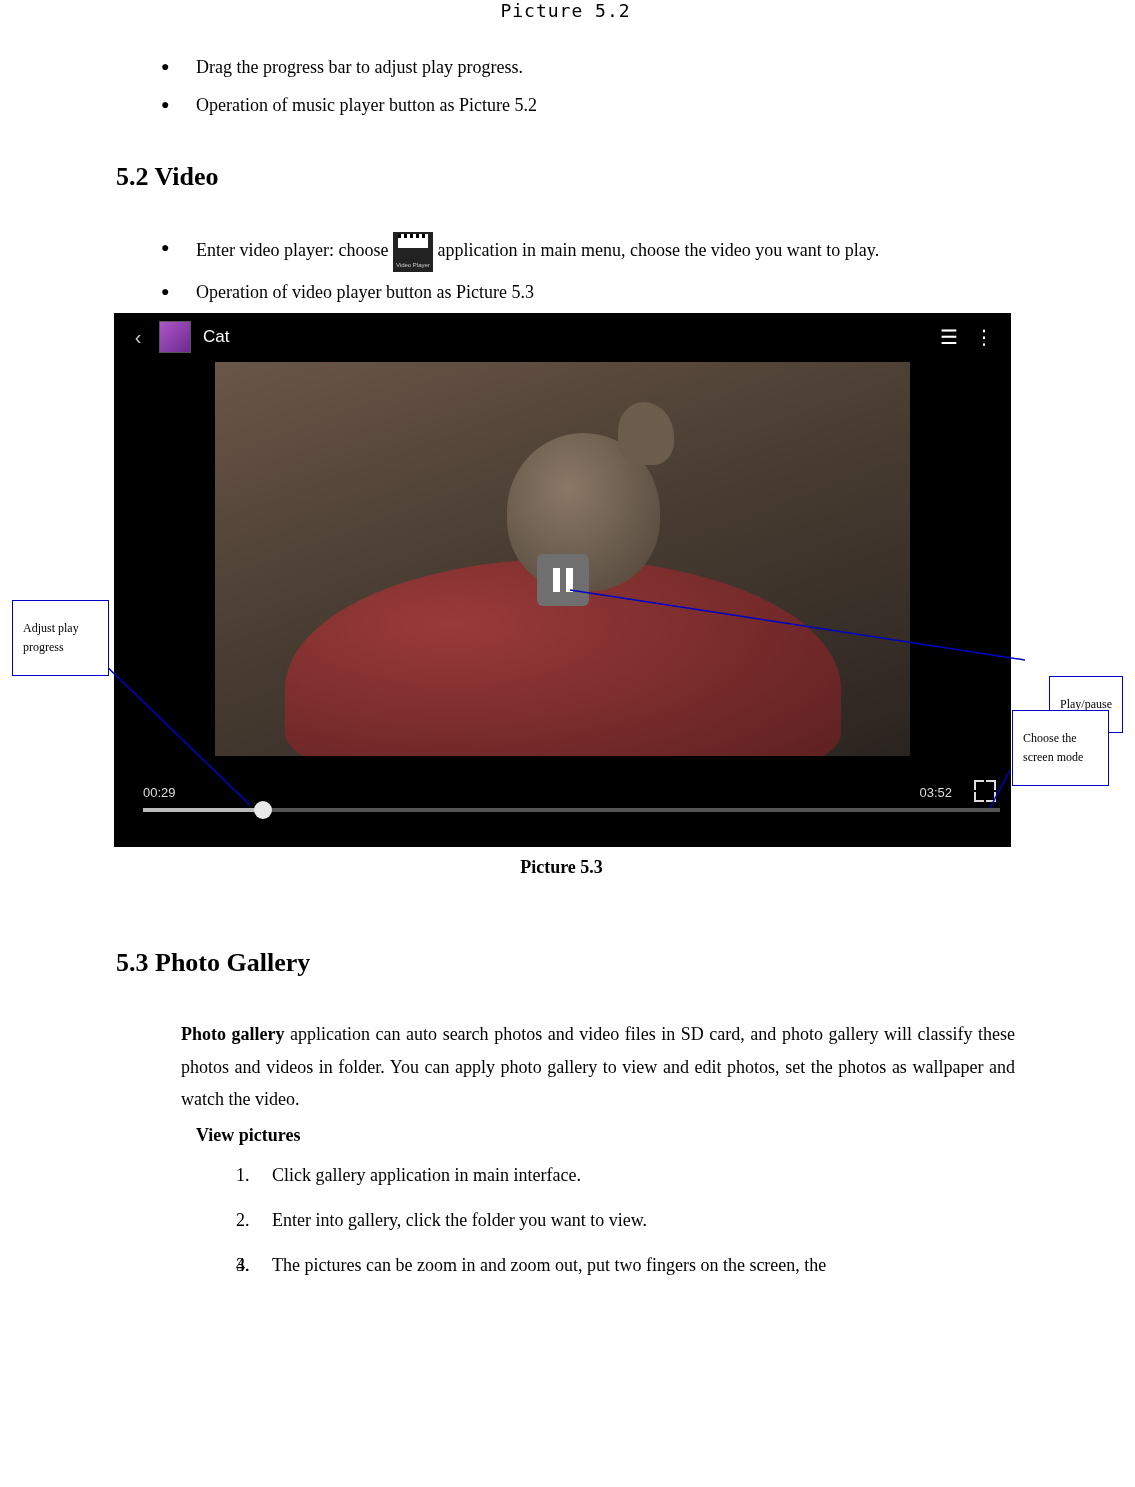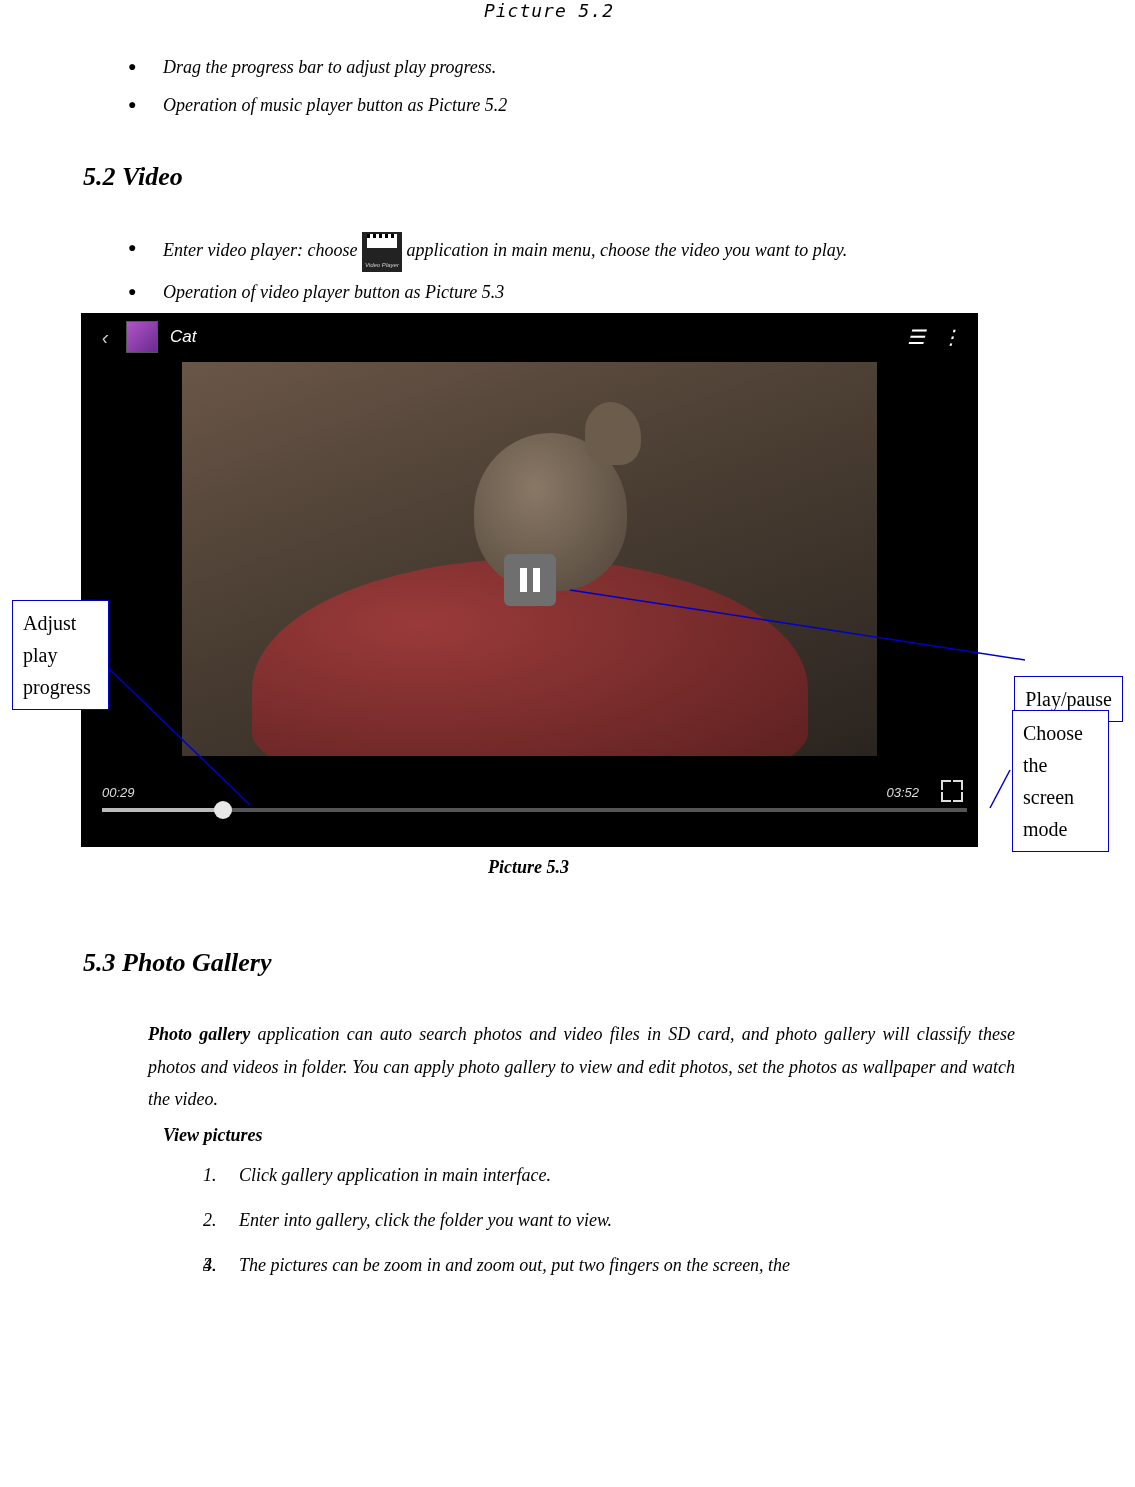--- a/index.html
+++ b/index.html
@@ -7,22 +7,21 @@
     font-size: 18px;
     color: #000;
     background: #fff;
     margin: 0;
     padding: 0;
     width: 1135px;
     position: relative;
   }
   .page {
     position: relative;
-    padding: 0 120px 60px 83px;
-    font-style: italic;
+    padding: 0 120px 60px 116px;
   }
   .caption-top {
     text-align: center;
     font-family: "SimSun", "NSimSun", monospace;
     font-size: 18px;
     letter-spacing: 1px;
     margin-top: 0;
     margin-bottom: 30px;
   }
   .bullets1 {
@@ -203,21 +202,21 @@
     display: flex;
     gap: 6px;
   }
   .vs-play .bars span {
     width: 7px;
     height: 24px;
     background: #fff;
   }
   .vs-bottom {
     position: absolute;
-    left: 10px; right: 0; bottom: 0;
+    left: 18px; right: 0; bottom: 0;
     height: 80px;
   }
   .vs-time-left {
     position: absolute;
     left: 10px;
     bottom: 46px;
     font-size: 13px;
     color: #ddd;
     font-family: Arial, sans-serif;
   }
@@ -291,23 +290,23 @@
   }
   .caption-main {
     text-align: center;
     font-weight: bold;
     margin-top: 10px;
   }
   .callout {
     position: absolute;
     border: 1.5px solid #0000c8;
     background: #fff;
-    padding: 6px 10px;
+    padding: 18px 10px;
     line-height: 1.6;
-    font-size: 20px;
+    font-size: 12px;
     z-index: 5;
   }
   .callout-left {
     left: 12px;
     top: 600px;
     width: 75px;
   }
   .callout-play {
     right: 12px;
     top: 676px;

